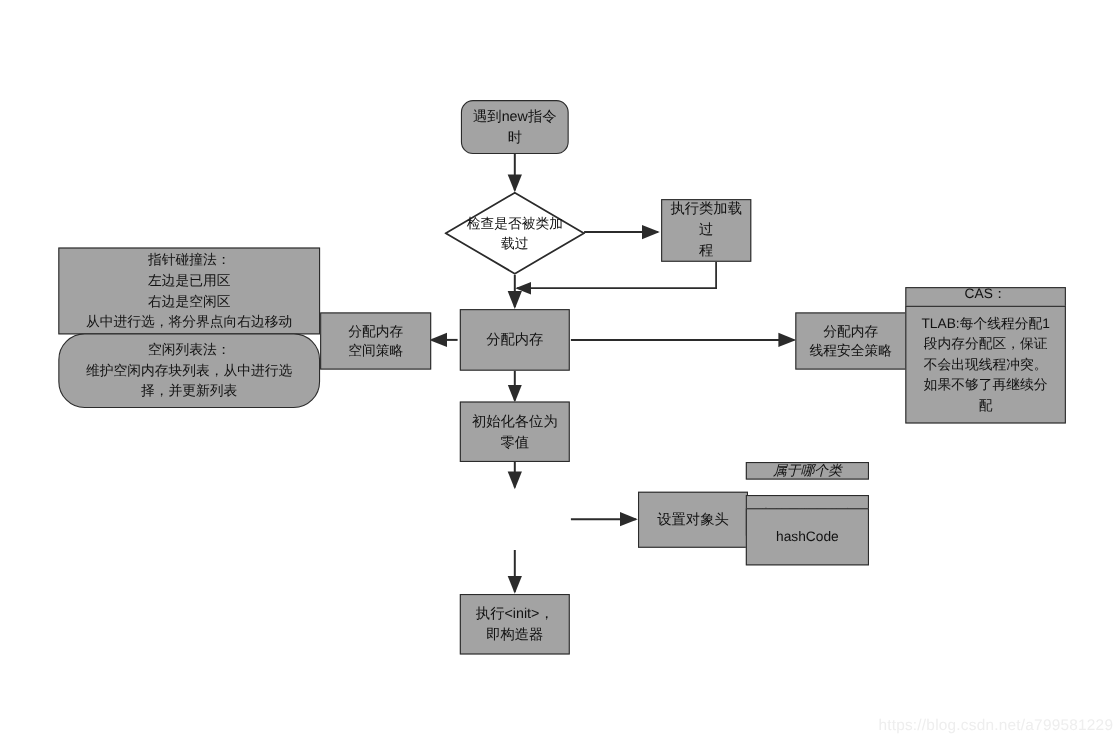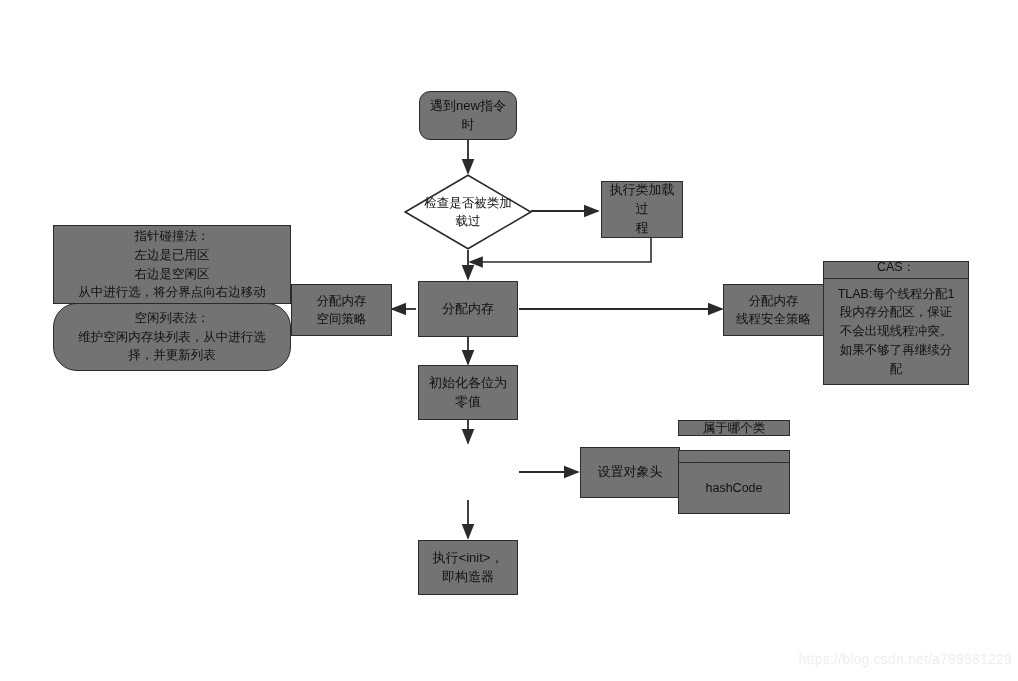--- a/index.html
+++ b/index.html
@@ -18,21 +18,21 @@
   }
   svg.edges {
     position: absolute;
     left: 0; top: 0;
     width: 1018px; height: 681px;
     pointer-events: none;
   }
   .node {
     position: absolute;
     border: 1.6px solid #2b2b2b;
-    background: #737373;
+    background: #a3a3a3;
     display: flex;
     align-items: center;
     justify-content: center;
     text-align: center;
     color: #111111;
     font-size: 13px;
     line-height: 1.45;
     white-space: pre-line;
     padding: 2px 4px;
     z-index: 2;
@@ -161,21 +161,21 @@
   <div class="node" style="left:418px; top:365px; width:100px; height:55px;">
     <span>初始化各位为
 零值</span>
   </div>
 
 
   <div class="node" style="left:580px; top:447px; width:100px; height:51px;">
     <span>设置对象头</span>
   </div>
 
-  <div class="node small" style="left:678px; top:420px; width:112px; height:16px;">
+  <div class="node small" style="left:678px; top:420px; width:112px; height:16px;font-style:italic;">
     <span>属于哪个类</span>
   </div>
   <div class="node small" style="left:678px; top:450px; width:112px; height:37px;">
     <span>类的元数据信息</span>
   </div>
   <div class="node small" style="left:678px; top:462px; width:112px; height:52px;">
     <span>hashCode</span>
   </div>
 
   <div class="node" style="left:418px; top:540px; width:100px; height:55px;">

